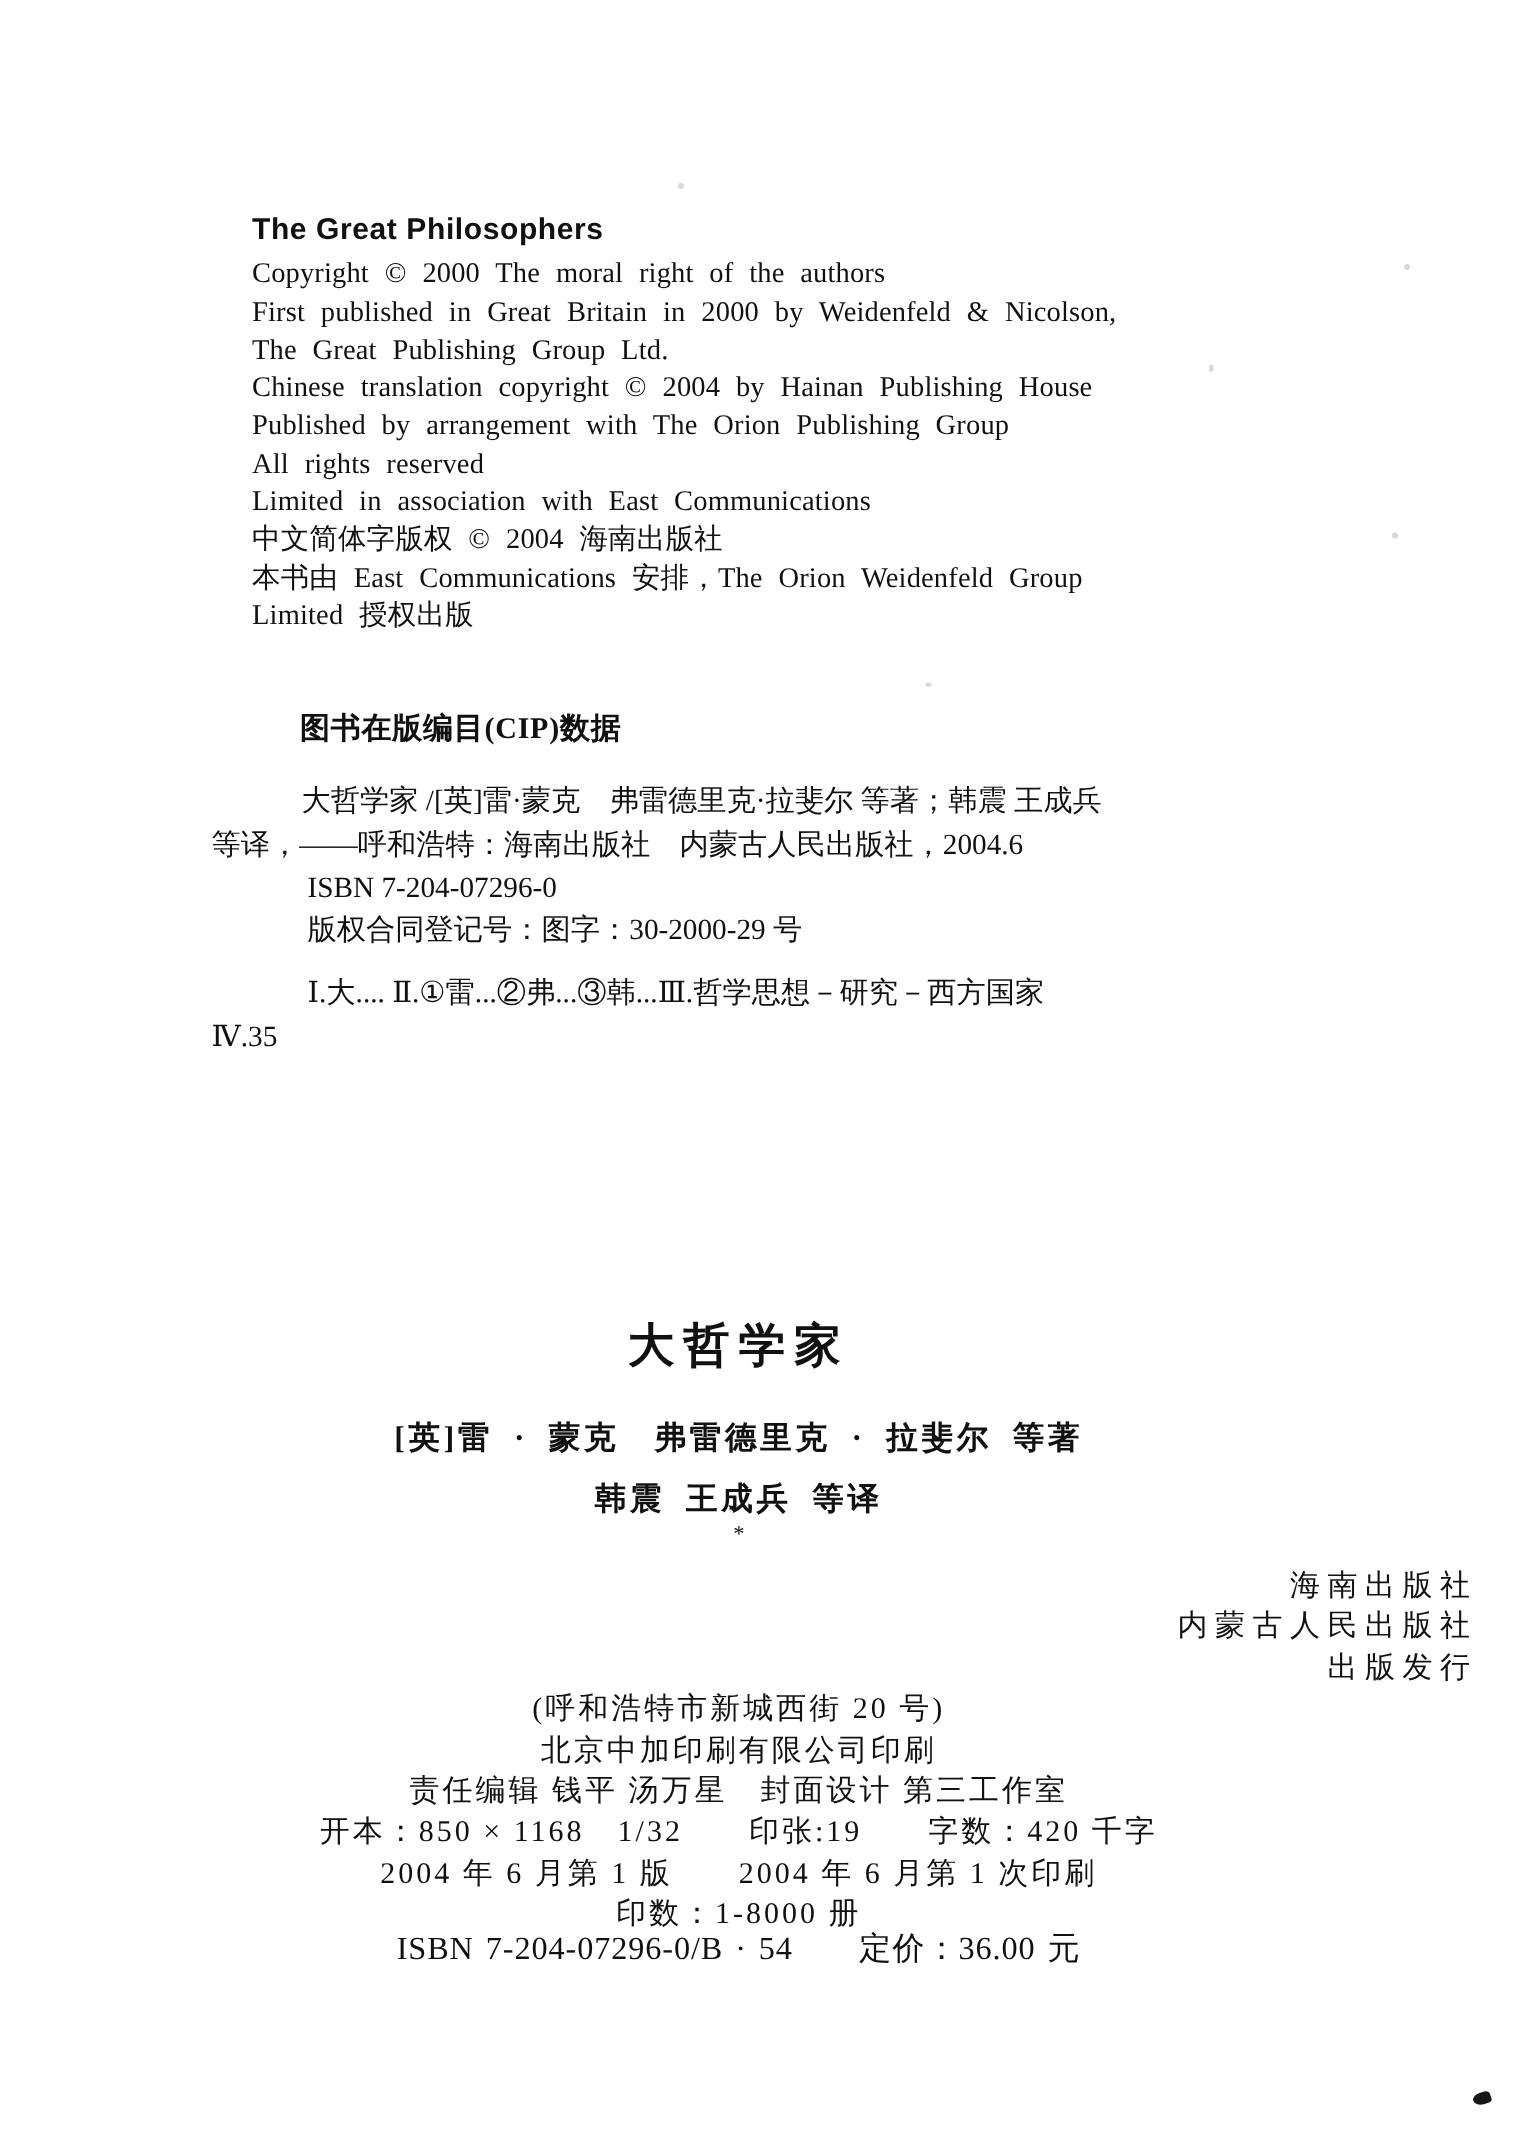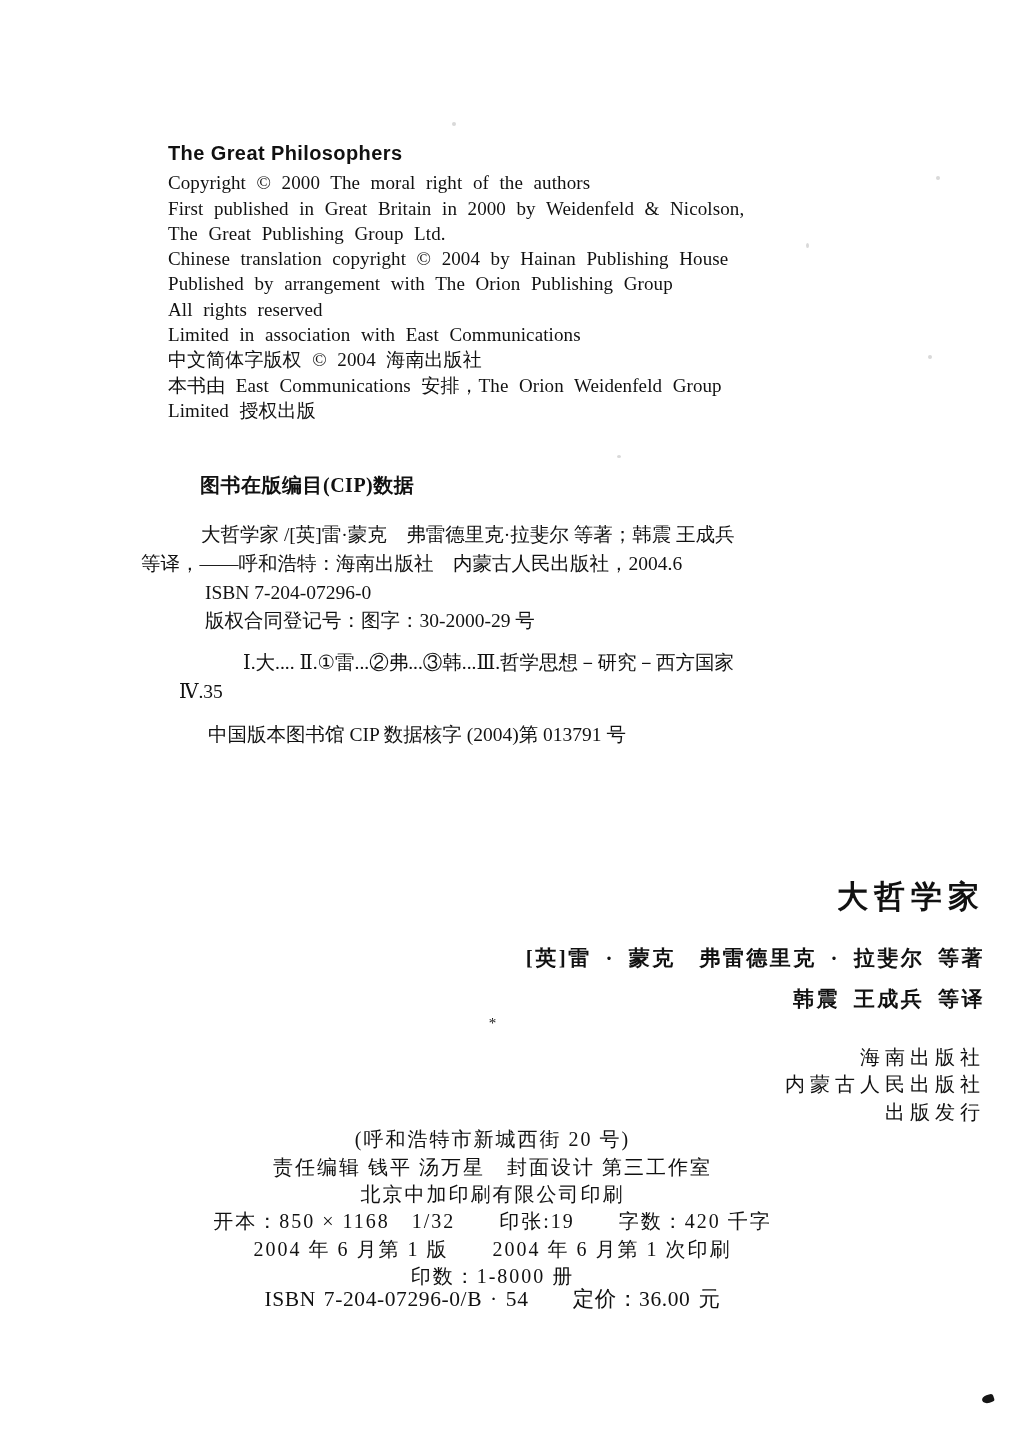--- a/index.html
+++ b/index.html
@@ -19,25 +19,25 @@
     font-family:"Liberation Sans","DejaVu Sans",sans-serif;
     font-weight:bold;font-size:20px;letter-spacing:0.4px;margin-bottom:4px;
   }
   .en-line{word-spacing:0.30em;letter-spacing:0.1px;}
 
   
   #cip-header{position:absolute;left:200px;top:472px;font-weight:bold;font-size:20px;letter-spacing:0.5px;}
   #cip-body{position:absolute;left:141px;top:521px;width:760px;font-size:19.5px;line-height:28.8px;}
   .indent1{margin-left:60px;}
   .indent2{margin-left:64px;}
-  #cip-class{position:absolute;left:141px;top:649px;width:780px;font-size:19.5px;line-height:28.5px;margin-left:38px;}
+  #cip-class{position:absolute;left:141px;top:649px;width:780px;font-size:19.5px;line-height:28.5px;}
   #cip-record{position:absolute;left:208px;top:721px;font-size:19.5px;}
 
   
-  #title-block{position:absolute;left:0;right:26px;top:876px;text-align:right;}
+  #title-block{position:absolute;left:0;right:26px;top:876px;text-align:center;}
   .book-title{font-size:31px;font-weight:bold;letter-spacing:6px;}
   .authors{margin-top:26px;font-size:21px;font-weight:600;letter-spacing:2.5px;word-spacing:6px;}
   .translators{margin-top:13px;font-size:21px;font-weight:600;letter-spacing:2.5px;word-spacing:6px;}
 
   
   #imprint{position:absolute;left:0;right:26px;top:1014px;text-align:center;font-size:20px;line-height:27.4px;}
   .star{font-size:15px;line-height:18px;margin-bottom:12px;}
   .imprint-line{letter-spacing:2px;}
   .imprint-line.spread{letter-spacing:5px;text-align:right;}
   #isbn-line{position:absolute;left:0;right:26px;top:1284px;text-align:center;font-size:21.5px;letter-spacing:0.6px;word-spacing:2px;}
@@ -76,36 +76,35 @@
     <div>等译，——呼和浩特：海南出版社　内蒙古人民出版社，2004.6</div>
     <div class="indent2">ISBN 7-204-07296-0</div>
     <div class="indent2">版权合同登记号：图字：30-2000-29 号</div>
   </div>
 
   <div id="cip-class">
     <div class="indent2">Ⅰ.大.... Ⅱ.①雷...②弗...③韩...Ⅲ.哲学思想－研究－西方国家</div>
     <div>Ⅳ.35</div>
   </div>
 
-  <div id="cip-record">中国版本图书馆 CIP 数据核字 (2004)第 013791 号</div>
 
   <div id="title-block">
     <div class="book-title">大哲学家</div>
     <div class="authors">[英]雷 · 蒙克　弗雷德里克 · 拉斐尔 等著</div>
     <div class="translators">韩震 王成兵 等译</div>
   </div>
 
   <div id="imprint">
     <div class="star">*</div>
     <div class="imprint-line spread">海南出版社</div>
     <div class="imprint-line spread">内蒙古人民出版社</div>
     <div class="imprint-line spread">出版发行</div>
     <div class="imprint-line">(呼和浩特市新城西街 20 号)</div>
+    <div class="imprint-line">北京中加印刷有限公司印刷</div>
     <div class="imprint-line">责任编辑 钱平 汤万星　封面设计 第三工作室</div>
-    <div class="imprint-line">北京中加印刷有限公司印刷</div>
     <div class="imprint-line">开本：850 × 1168　1/32　　印张:19　　字数：420 千字</div>
     <div class="imprint-line">2004 年 6 月第 1 版　　2004 年 6 月第 1 次印刷</div>
     <div class="imprint-line">印数：1-8000 册</div>
   </div>
 
   <div id="isbn-line">ISBN 7-204-07296-0/B · 54　　定价：36.00 元</div>
 
   <div class="speck light" style="left:452px;top:122px;width:4px;height:4px;"></div>
   <div class="speck light" style="left:936px;top:176px;width:4px;height:4px;"></div>
   <div class="speck light" style="left:806px;top:243px;width:3px;height:5px;"></div>

